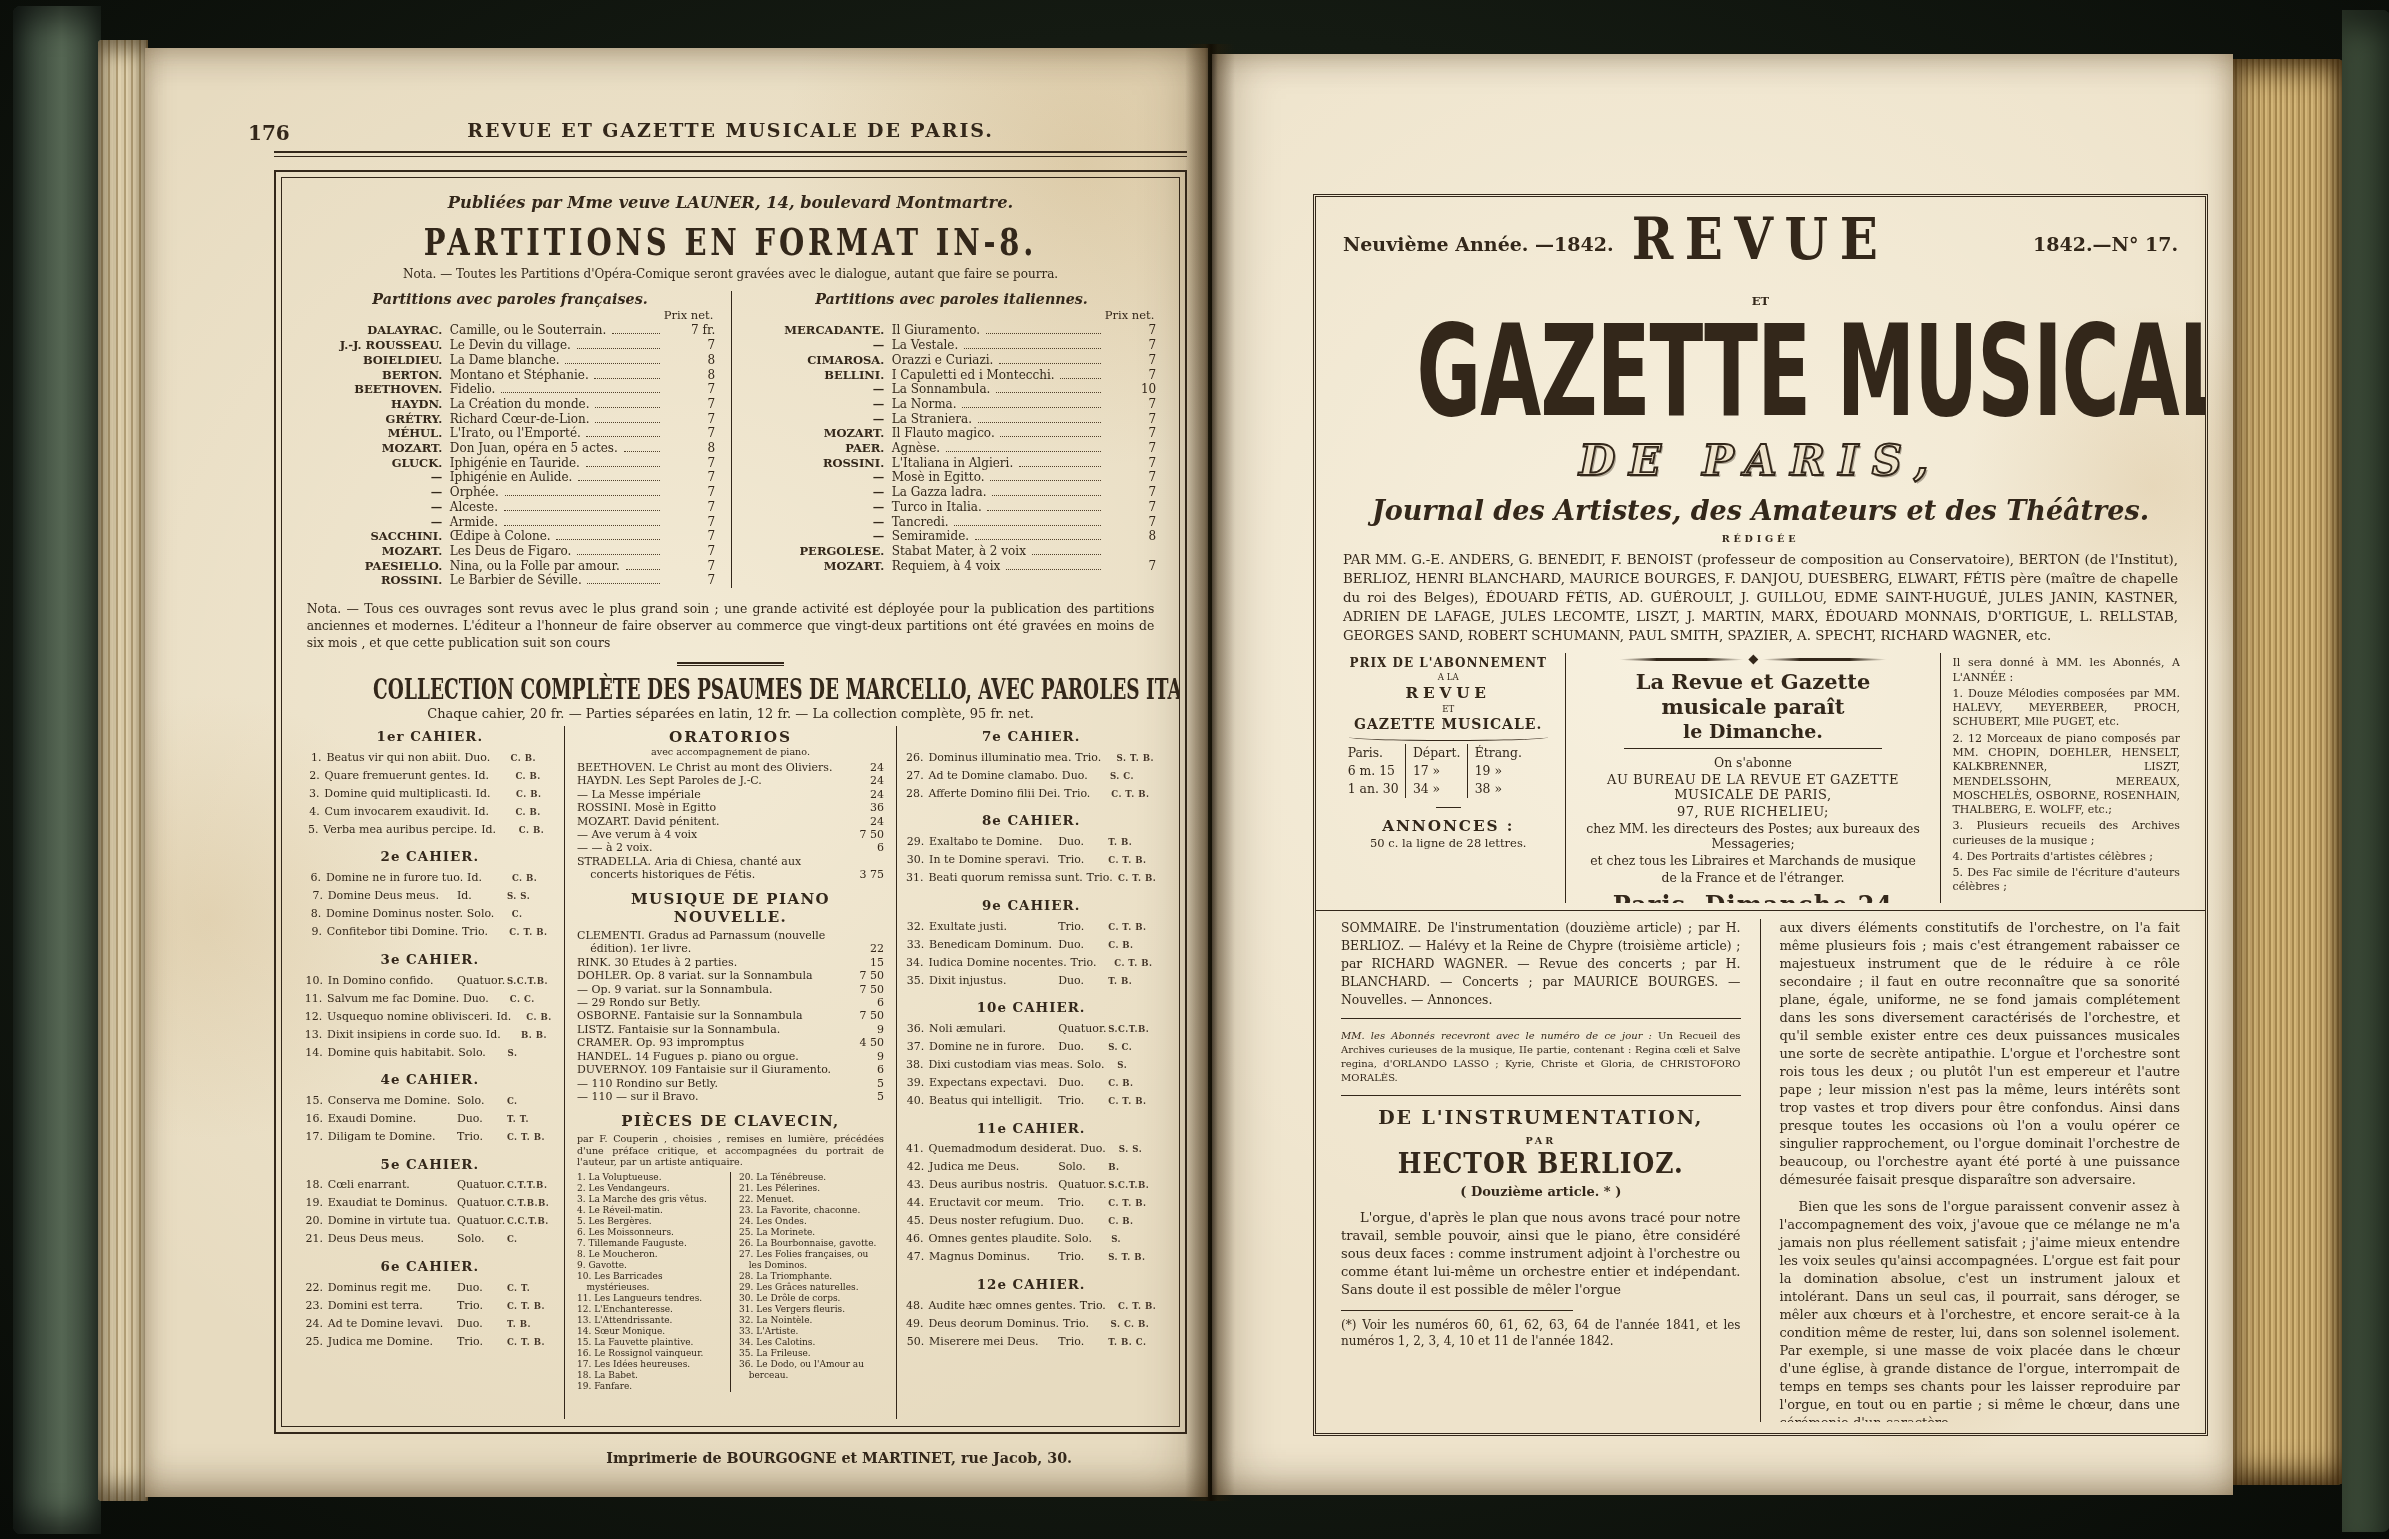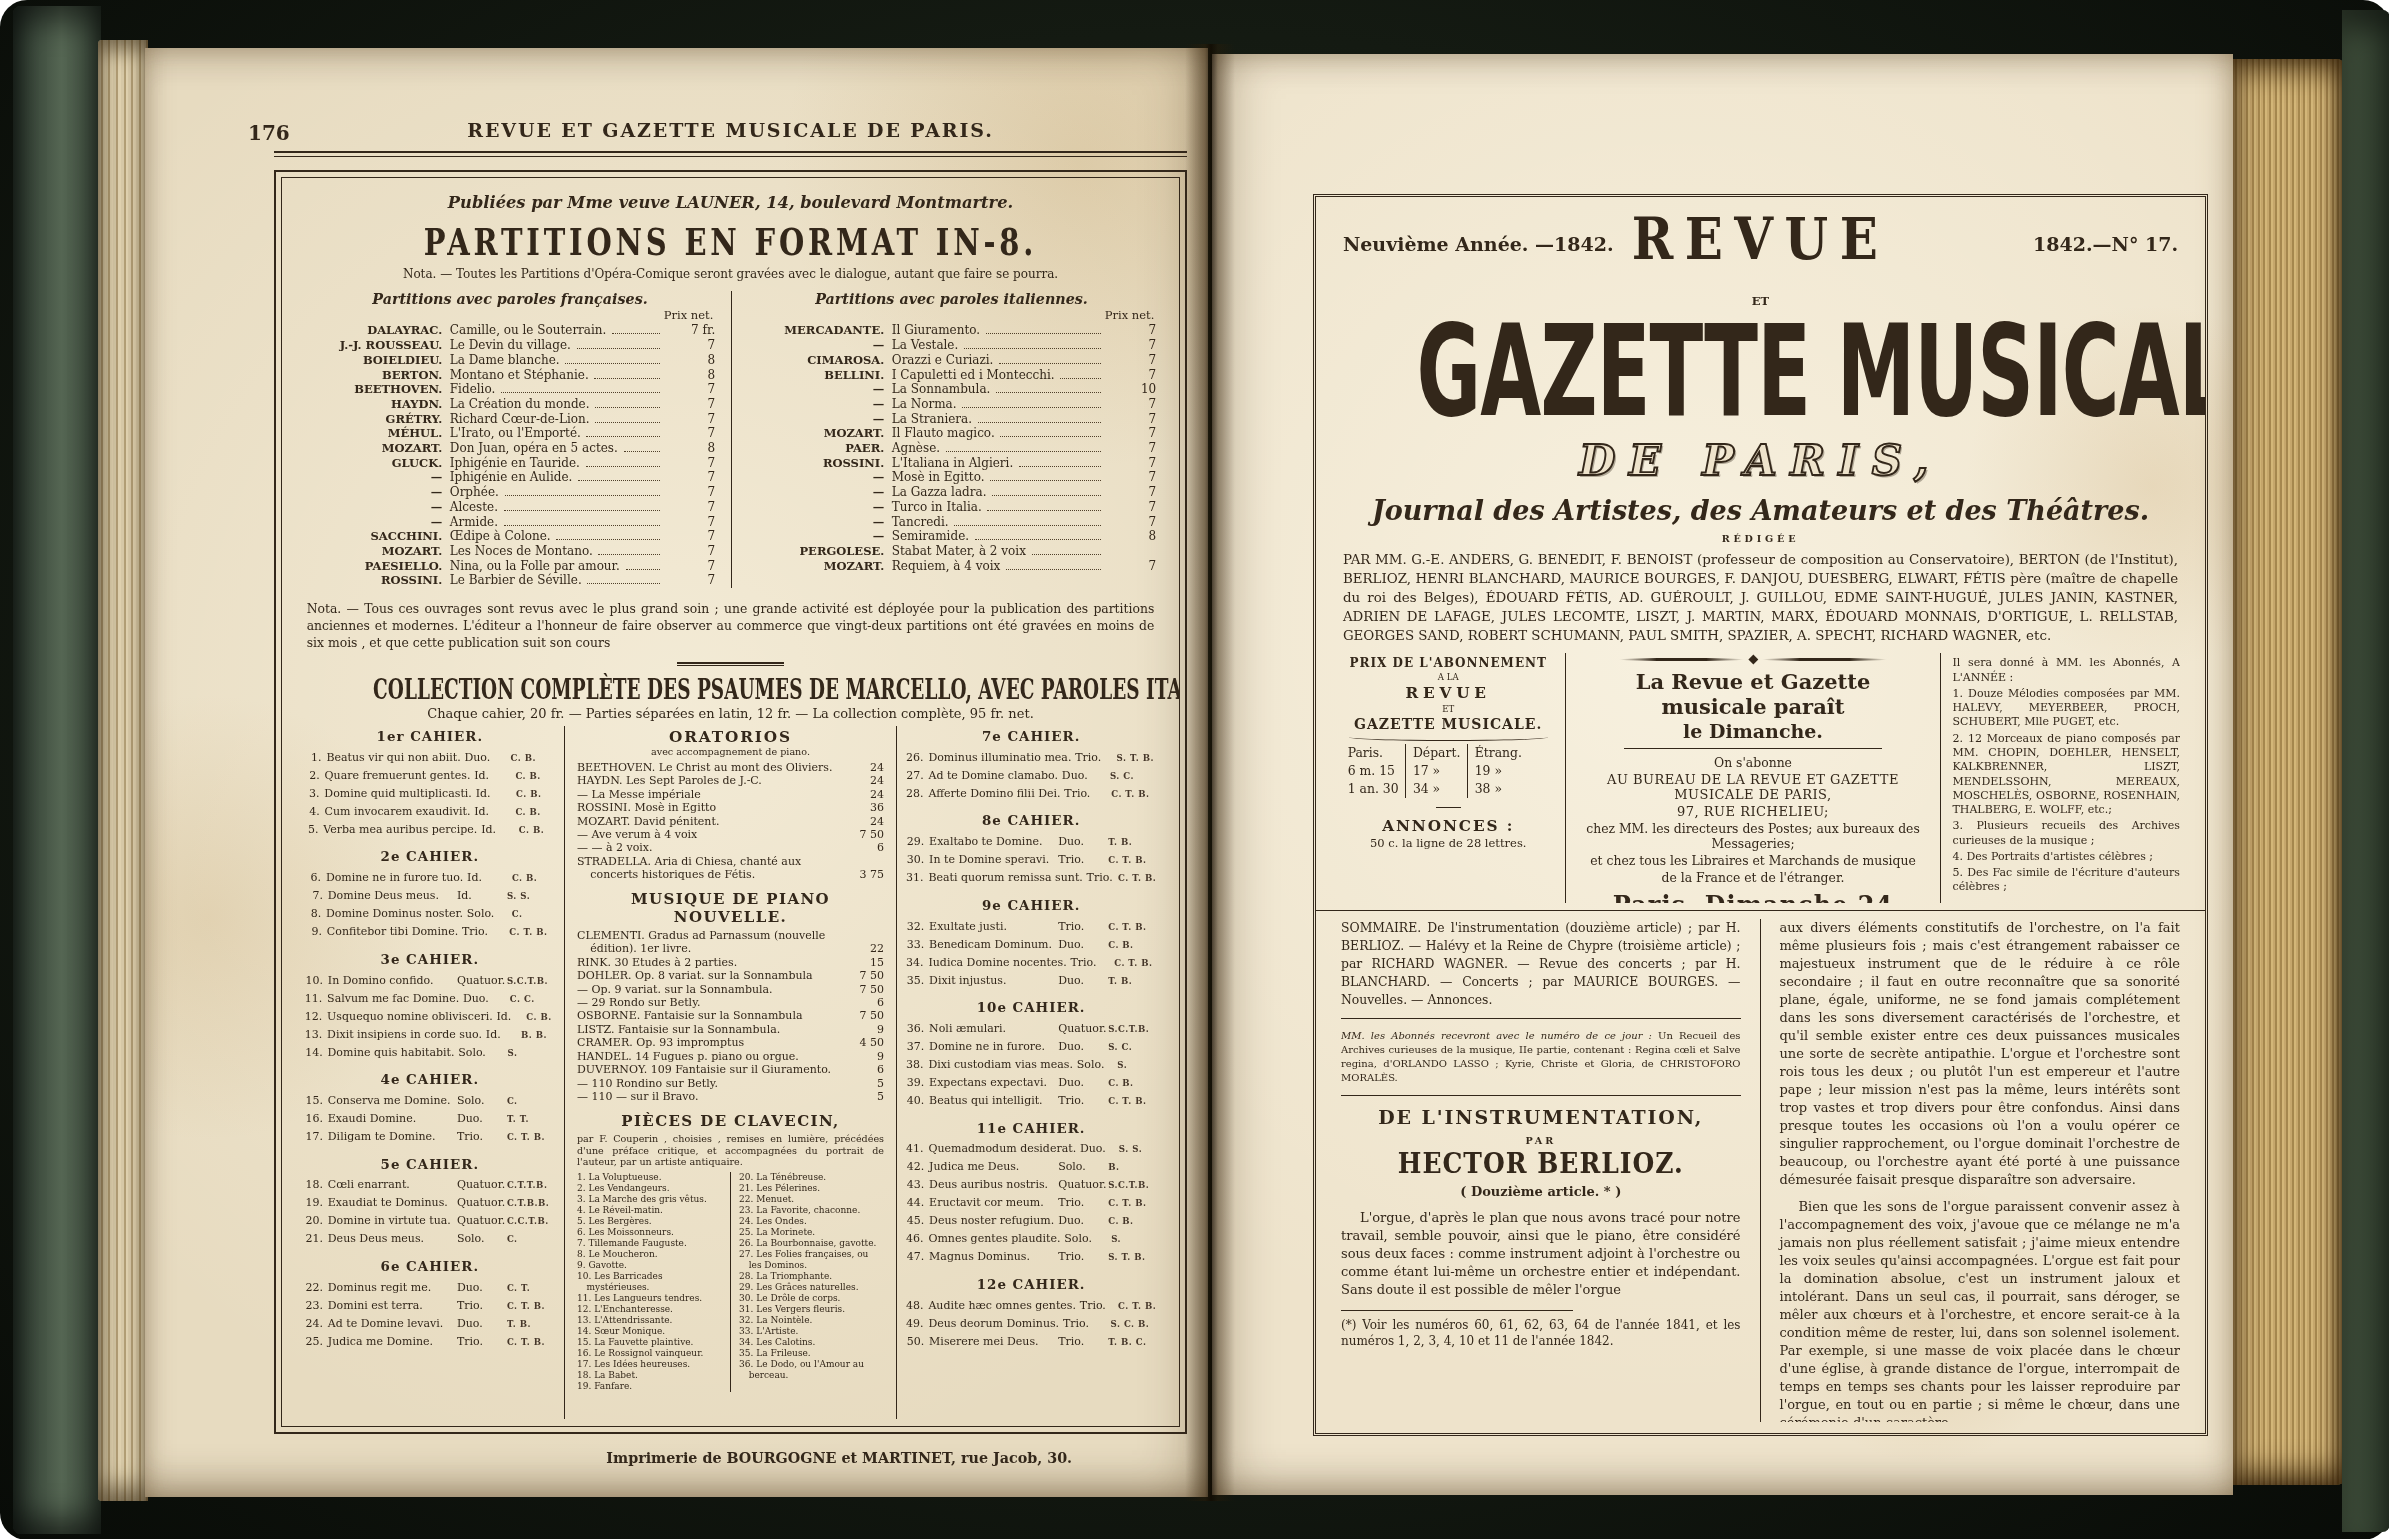--- a/index.html
+++ b/index.html
@@ -1,21 +1,21 @@
 <!DOCTYPE html>
 <html><head>
 <meta charset="utf-8">
 <style>
   :root{ --ink:#33271a; --ink2:#46372a; }
   *{ box-sizing:border-box; }
   html,body{ margin:0; padding:0; }
   body{ width:2390px; height:1540px; overflow:hidden;
         font-family:"DejaVu Serif", serif; color:var(--ink); }
   .scene{ position:relative; width:2390px; height:1540px;
-          background:radial-gradient(ellipse at 50% 45%, #222a1f 0%, #141a12 55%, #080b07 100%);border-radius:27px; }
+          background:radial-gradient(ellipse at 50% 45%, #222a1f 0%, #141a12 55%, #080b07 100%); }
 
   
   .cover-left{ position:absolute; left:13.4px; top:5.7px; width:88px; height:1528px; border-radius:7.6px 0 0 7.6px;
     background:linear-gradient(90deg,#2c382e 0%, #556653 55%, #394739 100%);
     box-shadow:inset 0 17px 29px rgba(0,0,0,.5), inset 0 -17px 29px rgba(0,0,0,.55); }
   .stack-left{ position:absolute; left:98px; top:40px; width:50px; height:1461px; border-radius:3.8px 0 0 3.8px;
     background:repeating-linear-gradient(90deg,#d9cba8 0 2.9px,#b4a077 2.9px 4.8px,#e3d5b2 4.8px 7.6px);
     box-shadow:inset 0 11.5px 19px rgba(40,25,5,.5), inset 0 -15.3px 23px rgba(40,25,5,.55); }
   .gutter{ position:absolute; left:1185px; top:44px; width:50px; height:1457px; z-index:6; pointer-events:none;
     background:linear-gradient(90deg, rgba(45,28,6,0) 0%, rgba(45,28,6,.45) 40%, rgba(18,10,0,.72) 52%, rgba(45,28,6,.35) 66%, rgba(45,28,6,0) 100%); }
@@ -294,21 +294,21 @@
 
                 <div class="prow">
                   <span class="pc">SACCHINI.</span>
                   <span class="pt">Œdipe à Colone.</span>
                   <span class="dots"></span>
                   <span class="pp">7</span>
                 </div>
 
                 <div class="prow">
                   <span class="pc">MOZART.</span>
-                  <span class="pt">Les Noces de Montano.</span>
+                  <span class="pt">Les Deus de Figaro.</span>
                   <span class="dots"></span>
                   <span class="pp">7</span>
                 </div>
 
                 <div class="prow">
                   <span class="pc">PAESIELLO.</span>
                   <span class="pt">Nina, ou la Folle par amour.</span>
                   <span class="dots"></span>
                   <span class="pp">7</span>
                 </div>

